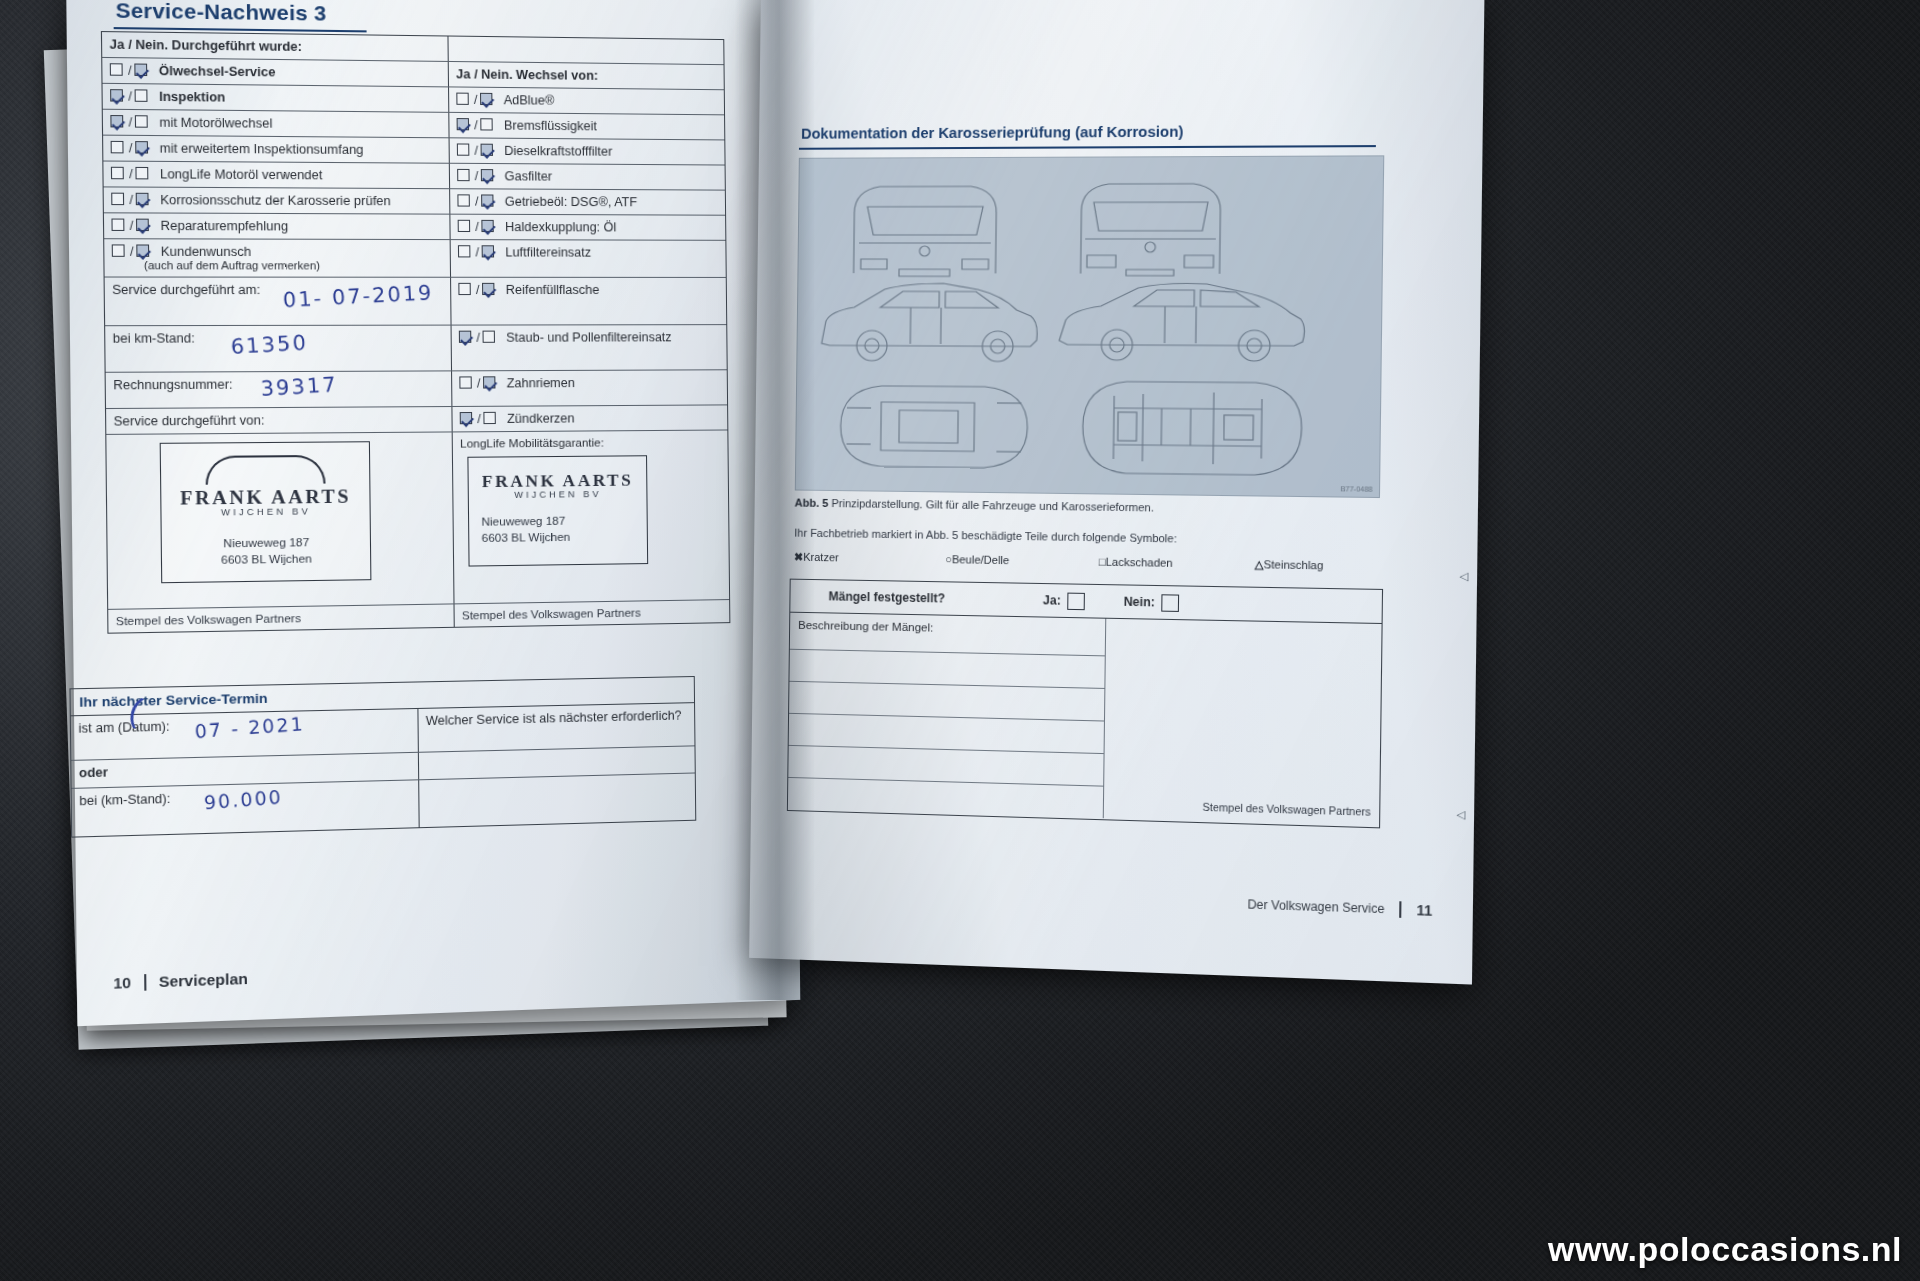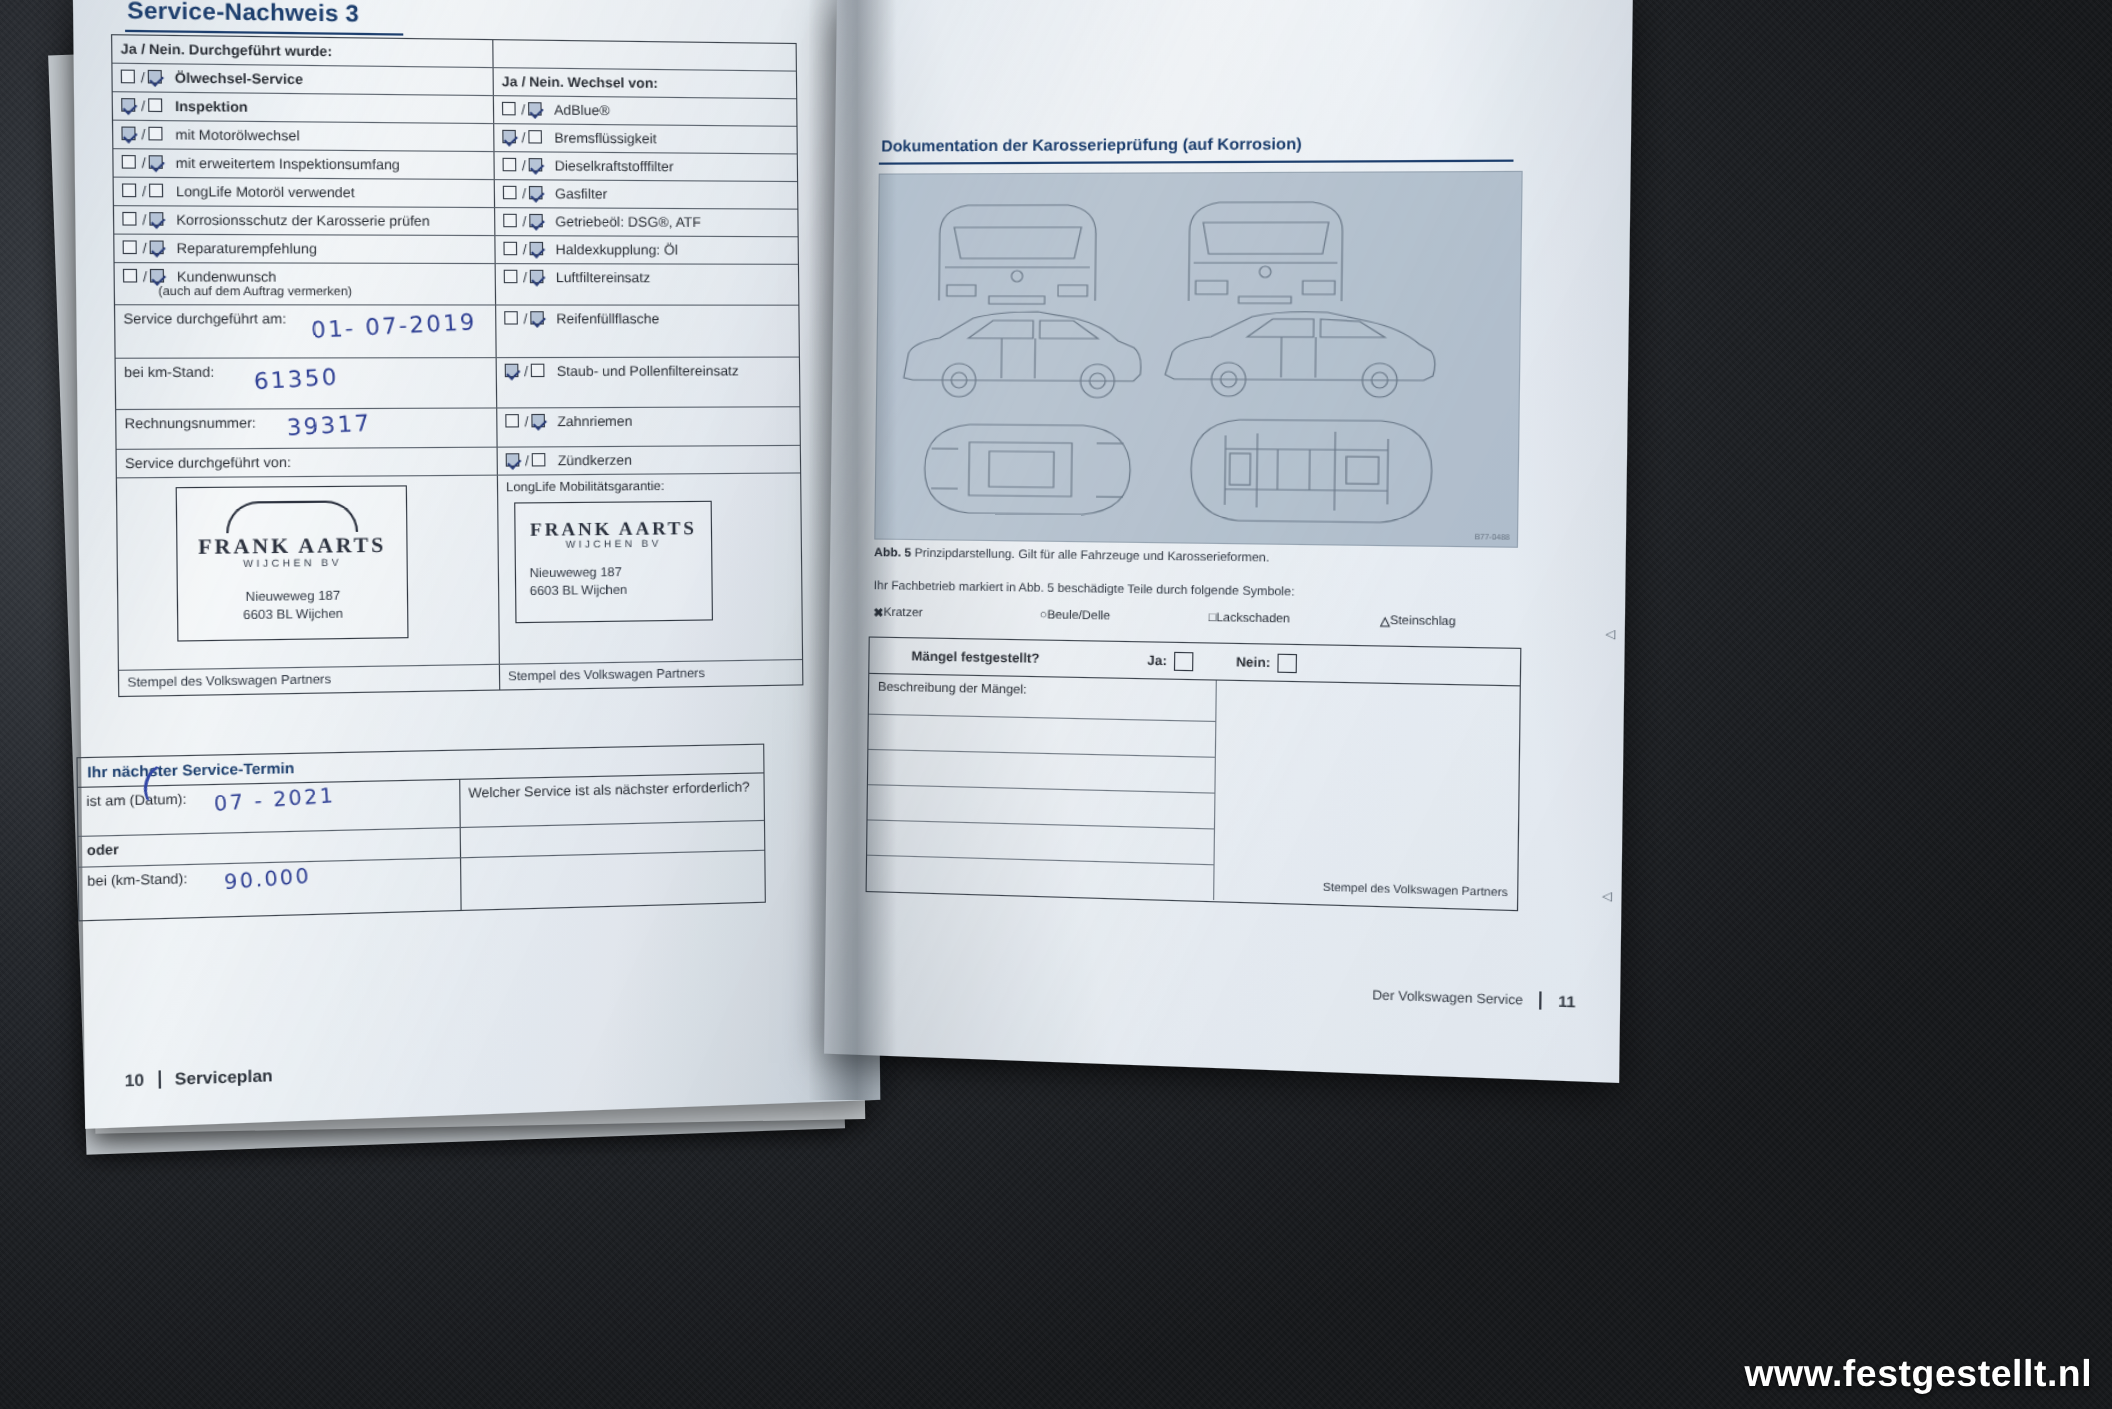--- a/index.html
+++ b/index.html
@@ -733,14 +733,14 @@
         <div class="corner-mark" style="right:8px;top:560px">◁</div>
         <div class="corner-mark" style="right:8px;top:790px">◁</div>
       </div>
       <div class="glare"></div>
     </div>
 
     <div class="gutter-shadow"></div>
     <div class="blue-mark">(</div>
   </div>
 
-  <div id="watermark">www.festgestellt.nl</div>
+  <div id="watermark">www.poloccasions.nl</div>
 </div>
 
 </body></html>

